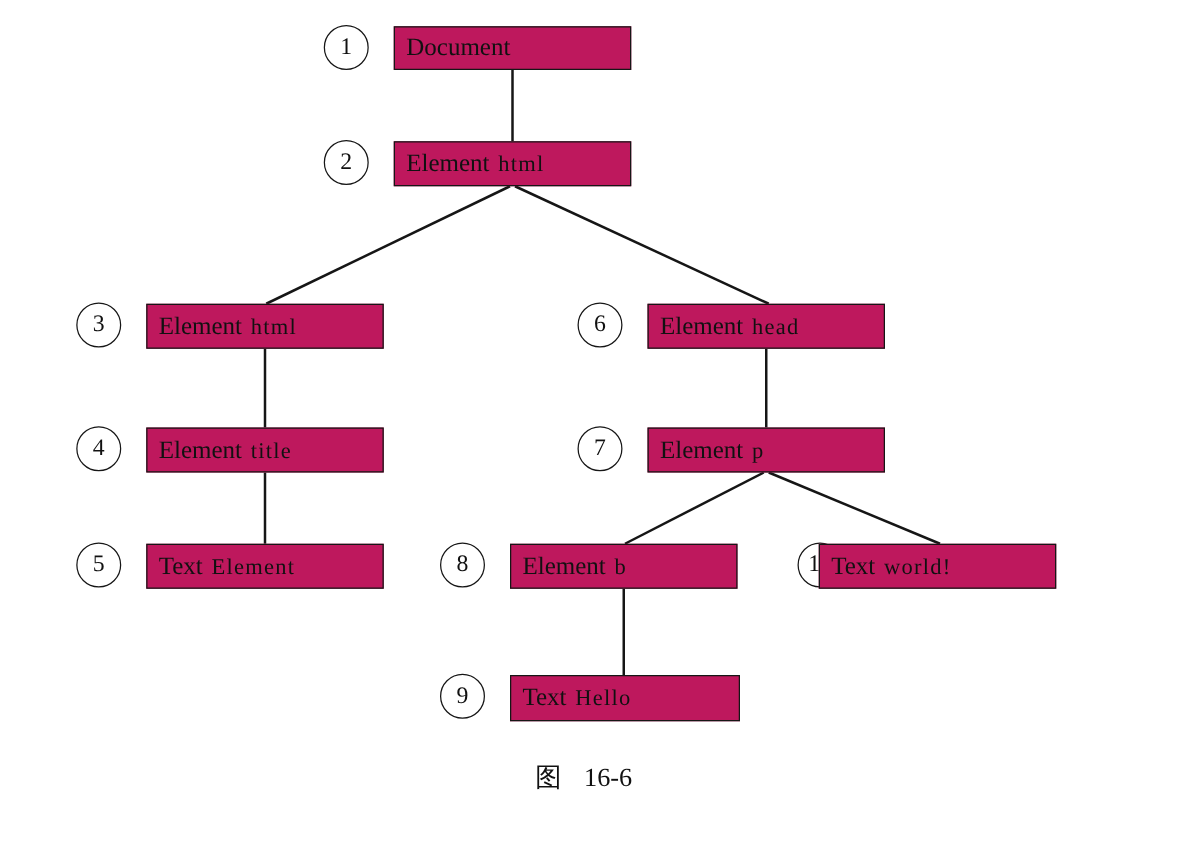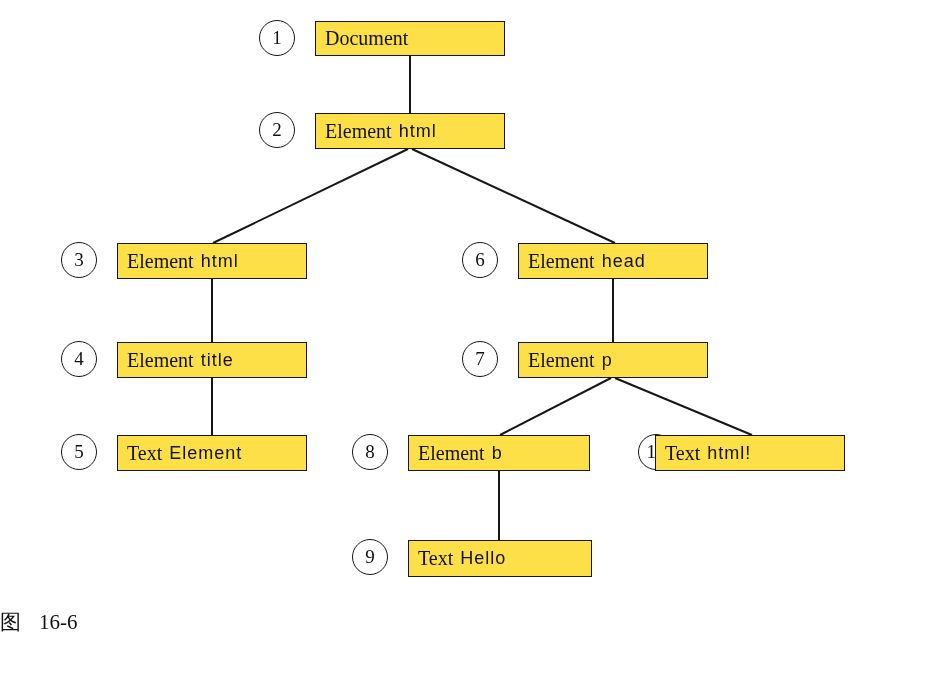--- a/index.html
+++ b/index.html
@@ -37,45 +37,46 @@
     display: flex;
     align-items: center;
     justify-content: center;
     font-size: 19px;
     font-family: "Liberation Serif", serif;
     box-sizing: border-box;
   }
   .node-box {
     position: absolute;
     border: 1.5px solid #161616;
-    background: #fde047;
+    background: #be185d;
     display: flex;
     align-items: center;
     padding-left: 9px;
     box-sizing: border-box;
     font-size: 20px;
     white-space: nowrap;
   }
   .node-box .type {
     font-family: "Liberation Serif", serif;
   }
   .node-box .name {
-    font-family: Liberation Sans, sans-serif;
+    font-family: Liberation Serif, serif;
     font-size: 18px;
     margin-left: 7px;
     letter-spacing: 1px;
   }
   .caption {
     position: absolute;
     left: 0;
     top: 608px;
     width: 860px;
-    text-align: left;
+    text-align: center;
     font-size: 21px;
     font-family: "Liberation Serif", serif;
+    padding-left: 37px;
   }
   .caption .cap-label {
     margin-right: 18px;
   }
 </style>
 </head>
 <body>
 
 <div class="canvas">
 
@@ -135,21 +136,21 @@
 
   <div class="num-circle" style="left:352px; top:434px;">8</div>
   <div class="node-box" style="left:408px; top:435px; width:182px; height:36px;">
     <span class="type">Element</span>
     <span class="name">b</span>
   </div>
 
   <div class="num-circle" style="left:638px; top:434px;font-family:Liberation Serif, serif;">10</div>
   <div class="node-box" style="left:655px; top:435px; width:190px; height:36px;">
     <span class="type">Text</span>
-    <span class="name">html!</span>
+    <span class="name">world!</span>
   </div>
 
   <div class="num-circle" style="left:352px; top:539px;">9</div>
   <div class="node-box" style="left:408px; top:540px; width:184px; height:37px;">
     <span class="type">Text</span>
     <span class="name">Hello</span>
   </div>
 
   <div class="caption">
     <span class="cap-label">图</span><span class="cap-number">16-6</span>

